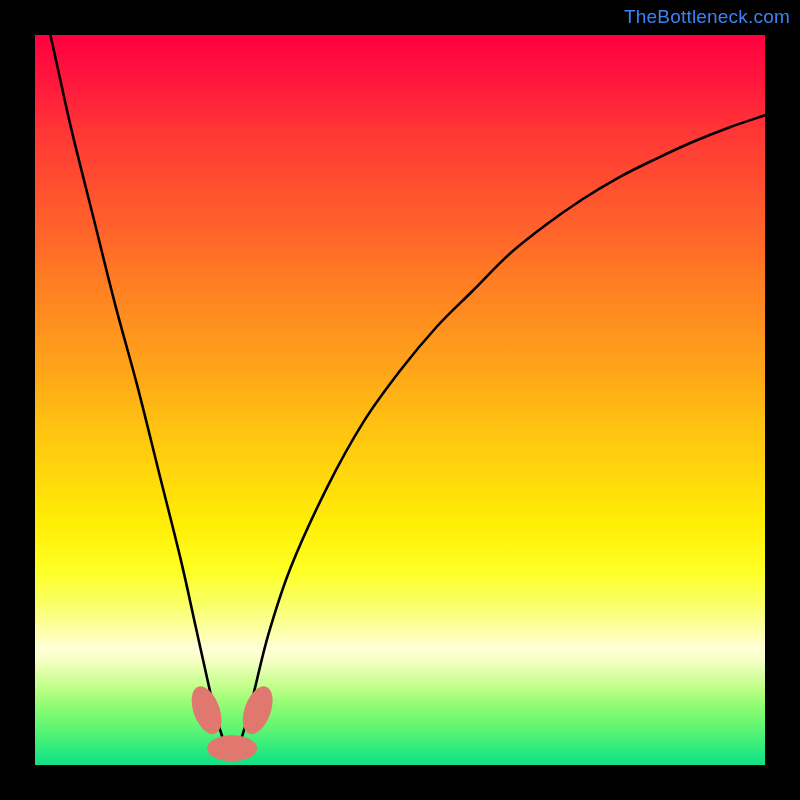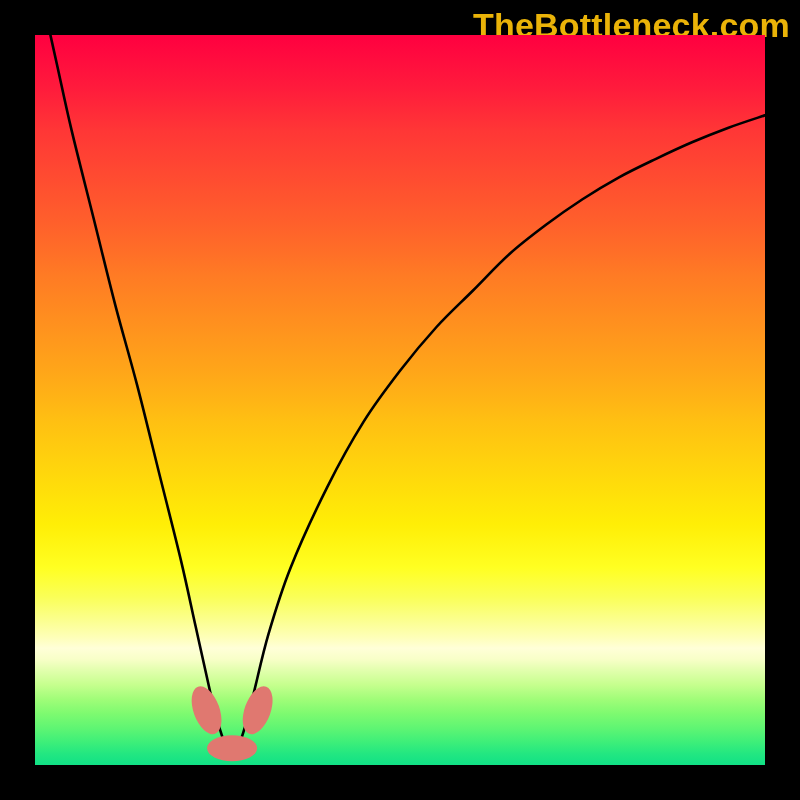--- a/index.html
+++ b/index.html
@@ -62,24 +62,24 @@
   .curve-layer {
     position: absolute;
     left: 0; top: 0;
     width: 100%;
     height: 100%;
   }
   .watermark {
     position: absolute;
     top: 6px;
     right: 10px;
-    color: #eab308;
-    font-size: 34px;
+    color: #3b82f6;
+    font-size: 19px;
     letter-spacing: 0.2px;
-    font-weight: 700;
+    font-weight: 400;
   }
 </style>
 </head>
 <body>
 
 <div class="frame">
   <div class="watermark">TheBottleneck.com</div>
   <div class="plot-area">
     <div class="gradient"></div>
     <svg class="curve-layer" viewBox="0 0 730 730" preserveAspectRatio="none">

